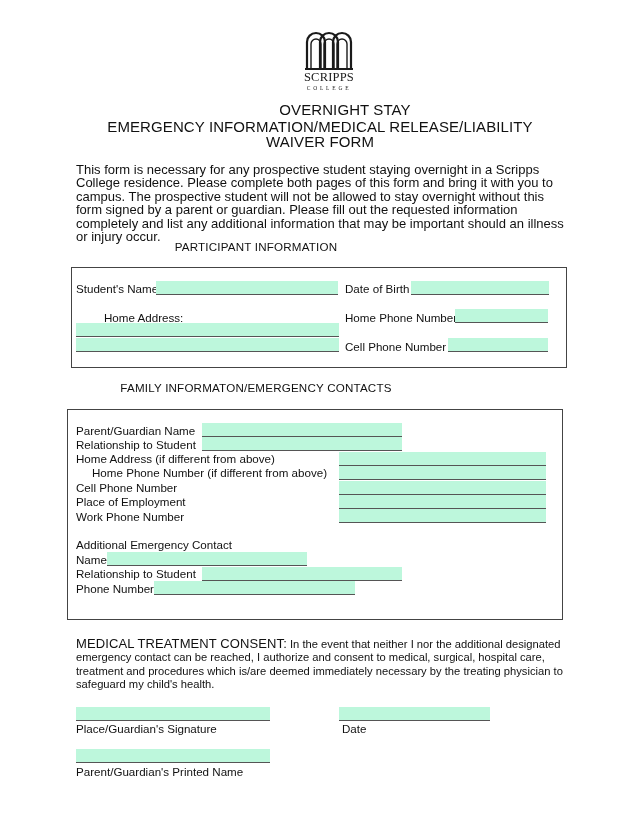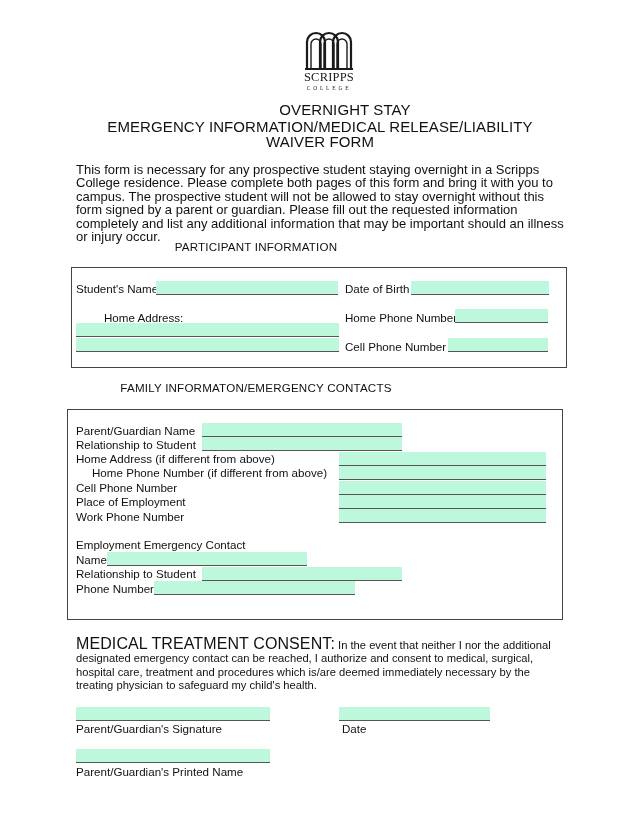--- a/index.html
+++ b/index.html
@@ -10,21 +10,21 @@
   .logo svg { display: block; margin: 0 auto; }
   .logo-name { position: absolute; left: 0; width: 76px; top: 42px; text-align: center; font-family: "Liberation Serif", serif; font-size: 12.5px; letter-spacing: 0.2px; color: #1a1a1a; }
   .logo-sub { position: absolute; left: 0; width: 76px; top: 57px; text-align: center; font-family: "Liberation Serif", serif; font-size: 5.5px; letter-spacing: 2.8px; color: #1a1a1a; }
   .title { left: 0; width: 640px; text-align: center; font-size: 15px; line-height: 17px; letter-spacing: 0.1px; }
   .para { left: 76px; width: 490px; font-size: 13px; line-height: 13.4px; }
   .section-h { left: 0; width: 512px; text-align: center; font-size: 11.6px; letter-spacing: 0.2px; }
   .box { border: 1.5px solid #444; }
   .lbl { font-size: 11.6px; white-space: nowrap; }
   .field { background: #bdf7dc; border: none; border-bottom: 1.2px solid #555; height: 14px; font-family: "Liberation Sans", sans-serif; font-size: 11px; padding: 0 2px; outline: none; }
   .consent { left: 76px; width: 490px; font-size: 11.2px; line-height: 13.4px; }
-  .consent .big { font-size: 16px; letter-spacing: 0.1px; }
+  .consent .big { font-size: 13px; letter-spacing: 0.1px; }
 </style>
 </head>
 <body>
 
 <div class="abs logo">
   <svg width="52" height="42" viewBox="0 0 52 42">
     <g fill="none" stroke="#1a1a1a" stroke-width="2.2">
       <path d="M4 41 V14 A9 9 0 0 1 22 14 V41"></path>
       <path d="M17 41 V14 A9 9 0 0 1 35 14 V41"></path>
       <path d="M30 41 V14 A9 9 0 0 1 48 14 V41"></path>
@@ -80,33 +80,33 @@
 
 <span class="abs lbl" style="left:76px; top:481px;">Cell Phone Number</span>
 <input class="abs field" style="left: 339px; top: 481px; width: 207px;" value="">
 
 <span class="abs lbl" style="left:76px; top:495px;">Place of Employment</span>
 <input class="abs field" style="left: 339px; top: 495px; width: 207px;" value="">
 
 <span class="abs lbl" style="left:76px; top:510px;">Work Phone Number</span>
 <input class="abs field" style="left: 339px; top: 509px; width: 207px;" value="">
 
-<span class="abs lbl" style="left:76px; top:538px;">Employment Emergency Contact</span>
+<span class="abs lbl" style="left:76px; top:538px;">Additional Emergency Contact</span>
 
 <span class="abs lbl" style="left:76px; top:553px;">Name</span>
 <input class="abs field" style="left: 107px; top: 552px; width: 200px;" value="">
 
 <span class="abs lbl" style="left:76px; top:567px;">Relationship to Student</span>
 <input class="abs field" style="left: 202px; top: 567px; width: 200px;" value="">
 
 <span class="abs lbl" style="left:76px; top:582px;">Phone Number</span>
 <input class="abs field" style="left: 154px; top: 581px; width: 201px;" value="">
 
 <div class="abs consent" style="top:637px;"><span class="big">MEDICAL TREATMENT CONSENT:</span><span> In the event that neither I nor the additional designated emergency contact can be reached, I authorize and consent to medical, surgical, hospital care, treatment and procedures which is/are deemed immediately necessary by the treating physician to safeguard my child's health.</span></div>
 
 <input class="abs field" style="left: 76px; top: 707px; width: 194px;" value="">
-<span class="abs lbl" style="left:76px; top:722px;">Parent/Guardian's Signature</span>
+<span class="abs lbl" style="left:76px; top:722px;">Place/Guardian's Signature</span>
 
 <input class="abs field" style="left: 339px; top: 707px; width: 151px;" value="">
 <span class="abs lbl" style="left:342px; top:722px;">Date</span>
 
 <input class="abs field" style="left: 76px; top: 749px; width: 194px;" value="">
 <span class="abs lbl" style="left:76px; top:765px;">Parent/Guardian's Printed Name</span>
 
 </body></html>

